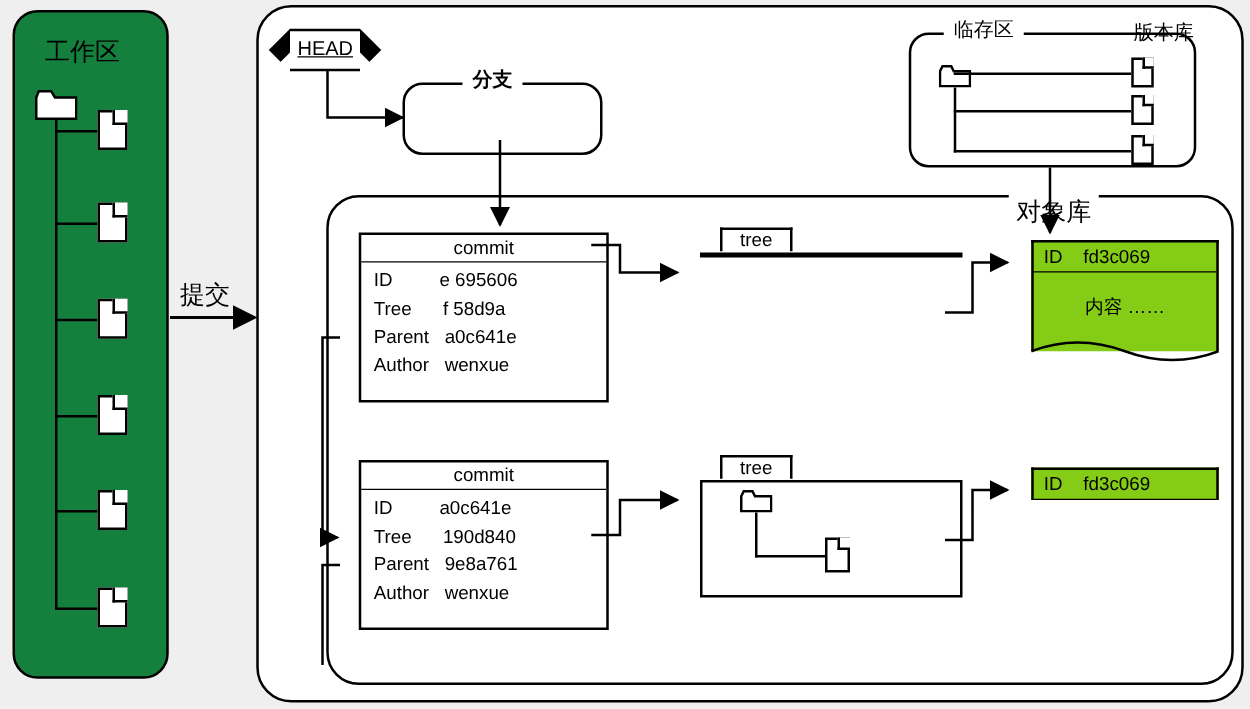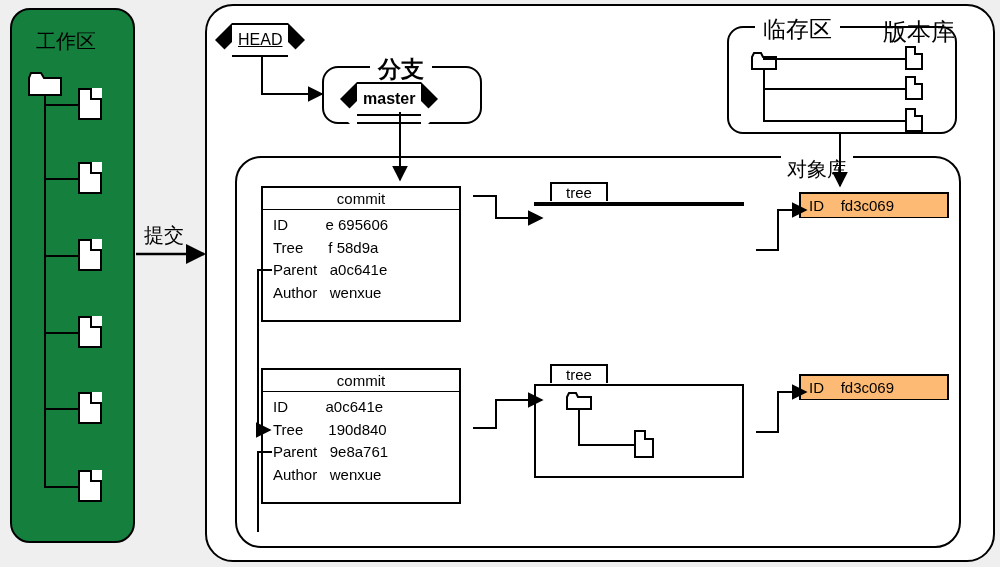--- a/index.html
+++ b/index.html
@@ -59,21 +59,21 @@
     position: absolute;
     left: 205px; top: 4px;
     width: 790px; height: 558px;
     border: 2px solid #000;
     border-radius: 28px;
     background: #fff;
   }
   .repo-title {
     position: absolute;
     right: 38px; top: 10px;
-    font-size: 24px;
+    font-size: 16px;
   }
   .hex-body {
     height: 34px;
     border-top: 2px solid #000;
     border-bottom: 2px solid #000;
     background: #fff;
     display: flex;
     align-items: center;
     justify-content: center;
     padding: 0 6px;
@@ -94,21 +94,21 @@
     position: absolute;
     border: 2px solid #000;
     border-radius: 16px;
     padding-top: 16px;
   }
   .tab-label {
     position: absolute;
     top: -14px;
     background: #fff;
     padding: 0 8px;
-    font-size: 23px;
+    font-size: 16px;
   }
 
   
   .staging {
     left: 520px; top: 20px;
     width: 230px; height: 108px;
   }
   .staging .tab-label { left: 26px; }
   .stg-folder {
     position: absolute;
@@ -127,21 +127,21 @@
     width: 7px; height: 7px;
     background: #fff;
     border-left: 2px solid #000;
     border-bottom: 2px solid #000;
   }
   .stg-line { position: absolute; background: #000; }
 
   
   .ostore {
     position: absolute;
-    left: 28px; top: 150px;
+    left: 54px; top: 150px;
     width: 726px; height: 392px;
     border: 2px solid #000;
     border-radius: 26px;
   }
   .ostore-title {
     position: absolute;
     right: 106px; top: -2px;
     background: #fff;
     padding: 0 6px;
     font-size: 20px;
@@ -214,21 +214,21 @@
     position: absolute;
     font-size: 14px;
   }
 
   
   .blob-box {
     position: absolute;
     width: 150px;
     border: 2px solid #000;
     border-bottom: none;
-    background: #fdba74;
+    background: #84cc16;
     font-size: 15px;
   }
   .blob-top {
     border-bottom: 1px solid #000;
     padding: 3px 8px;
     white-space: pre;
   }
   .blob-body {
     padding: 18px 8px 26px 8px;
     text-align: center;
@@ -302,31 +302,20 @@
       <div class="hex-body">
           <span>HEAD</span>
         </div>
       <div class="hex-right outer">
           <div class="hex-right inner"></div>
         </div>
     </div>
 
     <div class="tab-box" style="left:115px; top:60px; width:160px; height:58px;font-weight:bold;">
       <div class="tab-label" style="left:46px;">分支</div>
-      <div class="hexwrap" style="position:absolute; left:16px; top:14px;">
-        <div class="hex-left outer">
-            <div class="hex-left inner"></div>
-          </div>
-        <div class="hex-body">
-            <span>master</span>
-          </div>
-        <div class="hex-right outer">
-            <div class="hex-right inner"></div>
-          </div>
-      </div>
     </div>
 
     <div class="tab-box staging">
       <div class="tab-label">临存区</div>
       <span class="stg-folder">
         <svg class="folder-svg-sm" viewBox="0 0 26 18">
             <path d="M1 5 L1 17 L25 17 L25 5 L12 5 L10 1 L3 1 Z" fill="#fff" stroke="#000" stroke-width="2"></path>
           </svg>
       </span>
       <div class="stg-line" style="left:34px; top:42px; width:2px; height:52px;"></div>
@@ -374,20 +363,26 @@
               </svg>
           </span>
           <div class="tree-line" style="left:42px; top:24px; width:2px; height:36px;"></div>
           <div class="tree-line" style="left:42px; top:58px; width:56px; height:2px;"></div>
           <div class="tree-file" style="left:98px; top:44px;"></div>
         </div>
       </div>
 
       <div class="blob-box" style="left:562px; top:34px;">
         <div class="blob-top"><span>ID</span>    <span>fd3c069</span></div>
+        <div class="blob-body">
+          <span>内容 ……</span>
+          <svg class="blob-wave" viewBox="0 0 150 20" preserveAspectRatio="none">
+            <path d="M0 10 Q 37 -4 75 10 T 150 10" fill="none" stroke="#000" stroke-width="2"></path>
+          </svg>
+        </div>
       </div>
 
       <div class="blob-box" style="left:562px; top:216px;">
         <div class="blob-top"><span>ID</span>    <span>fd3c069</span></div>
       </div>
 
     </div>
   </div>
 
   <svg class="overlay">

